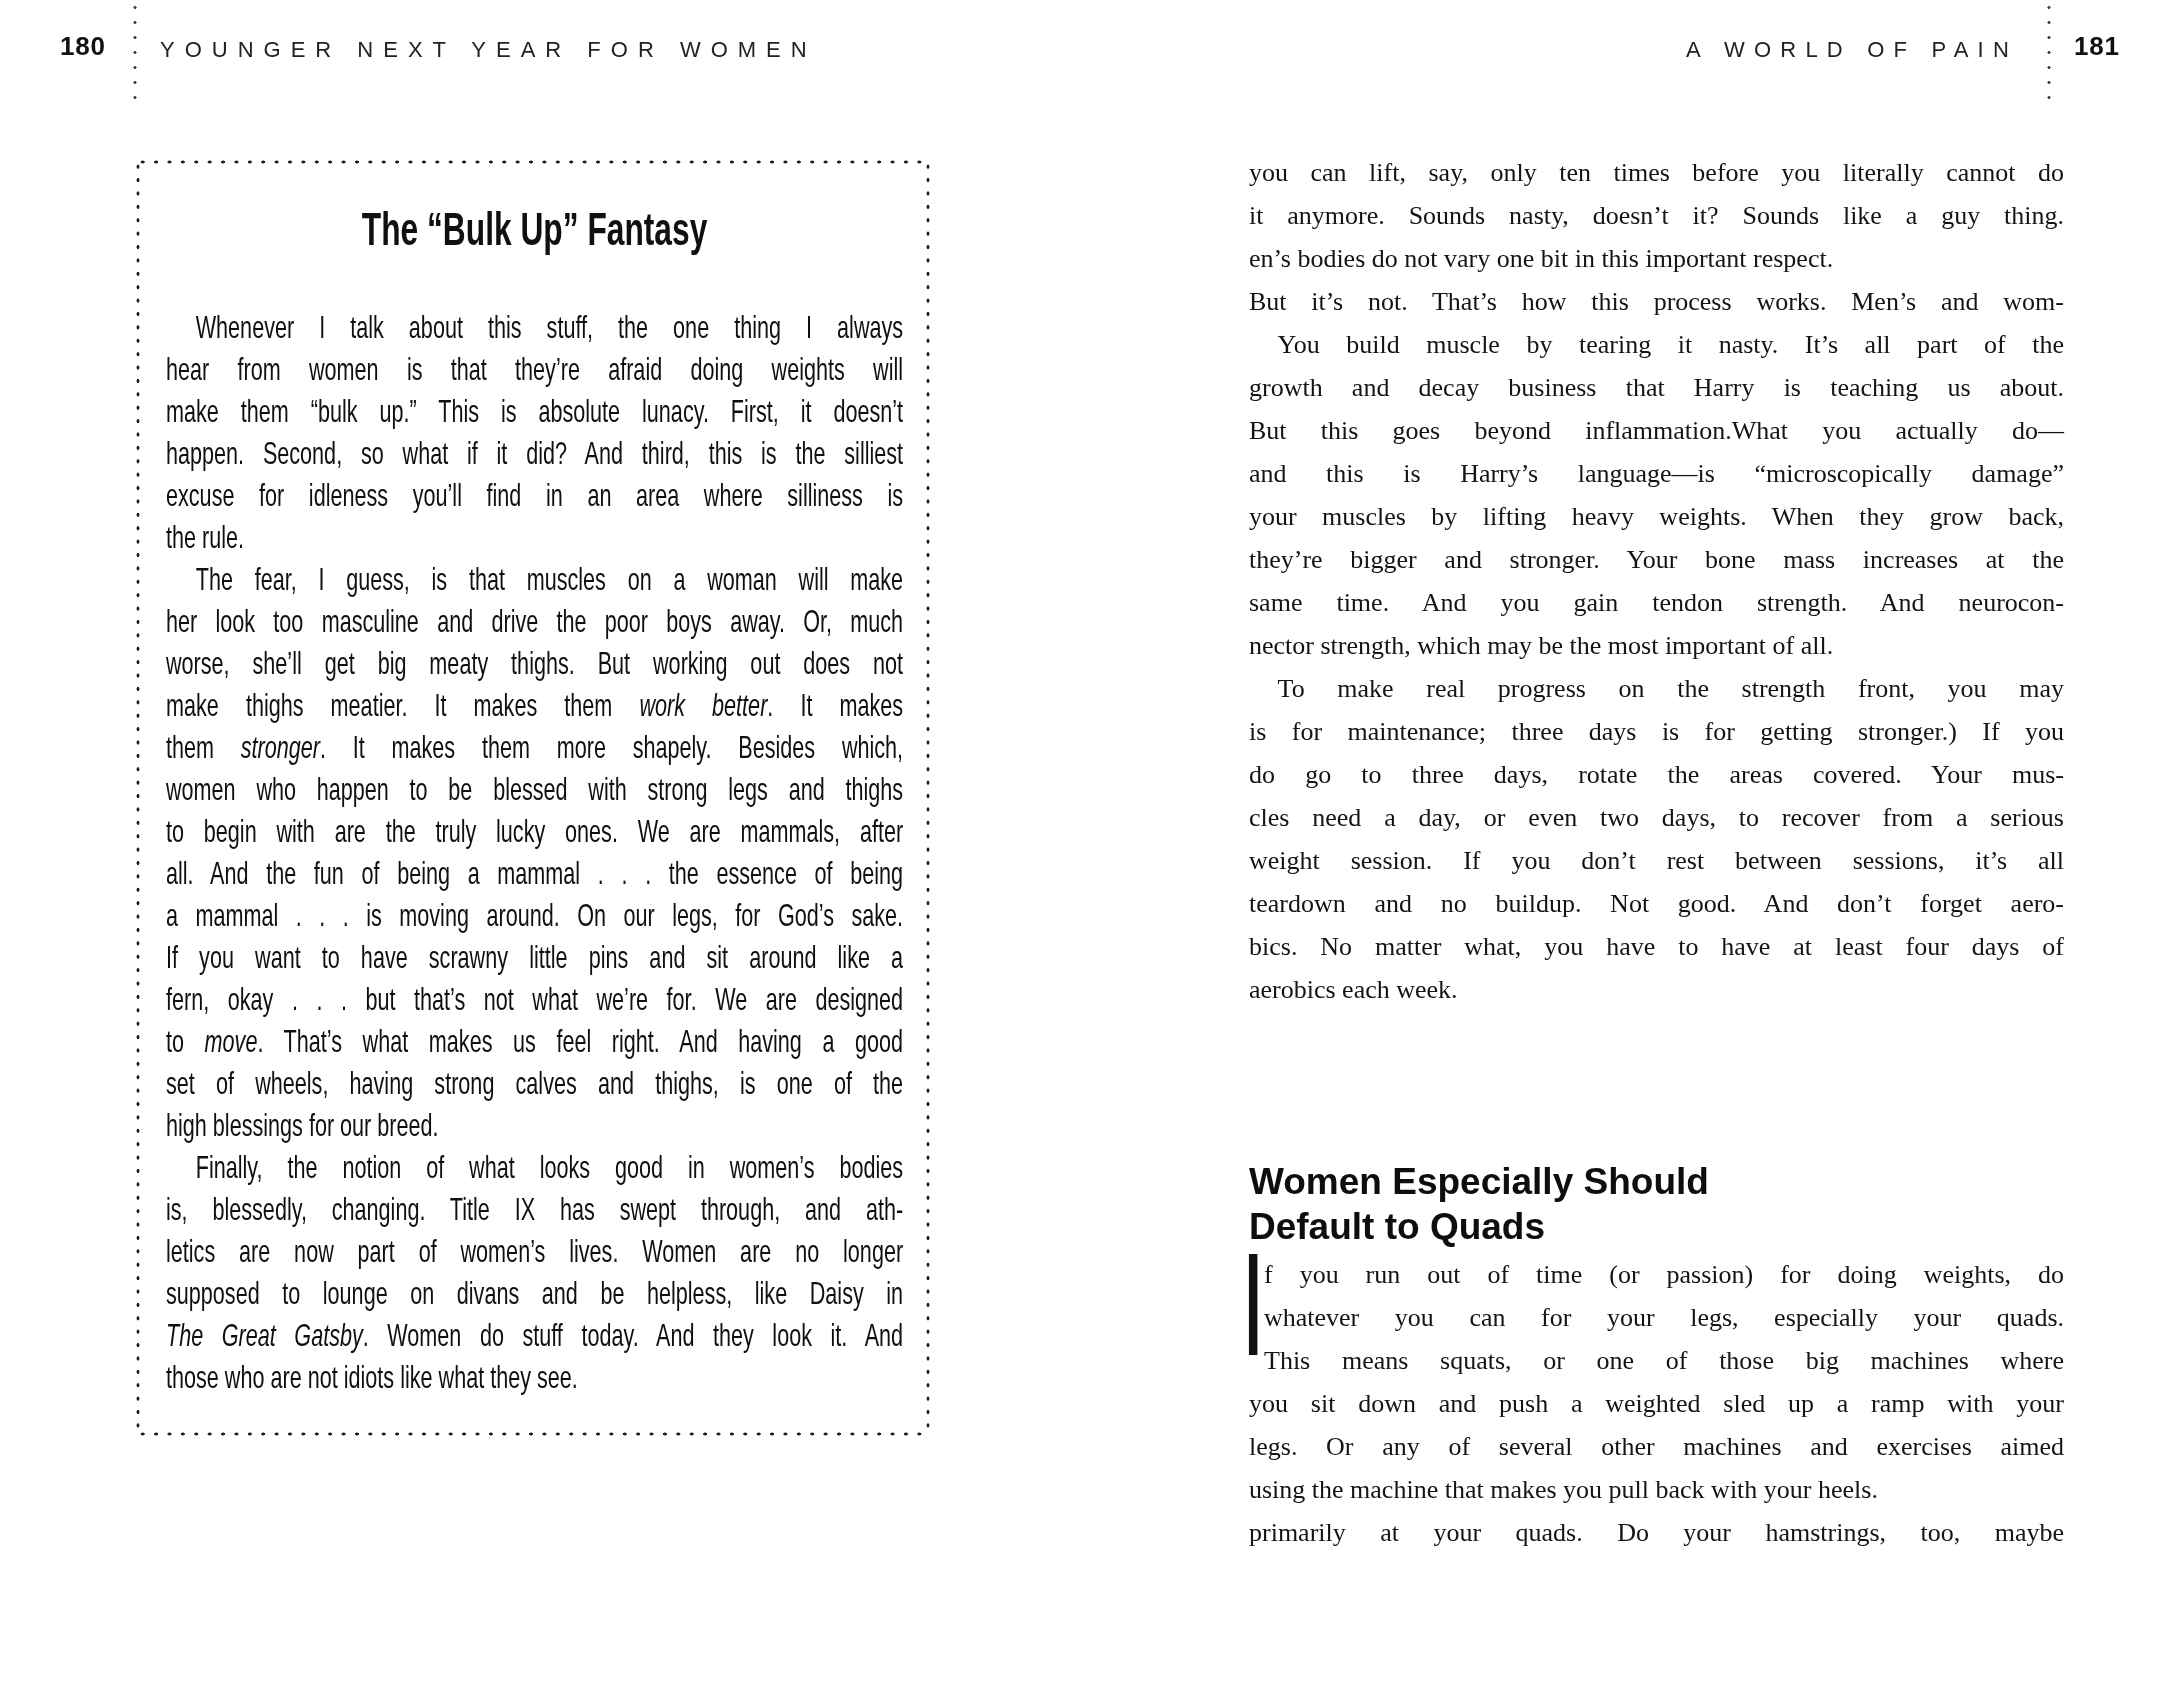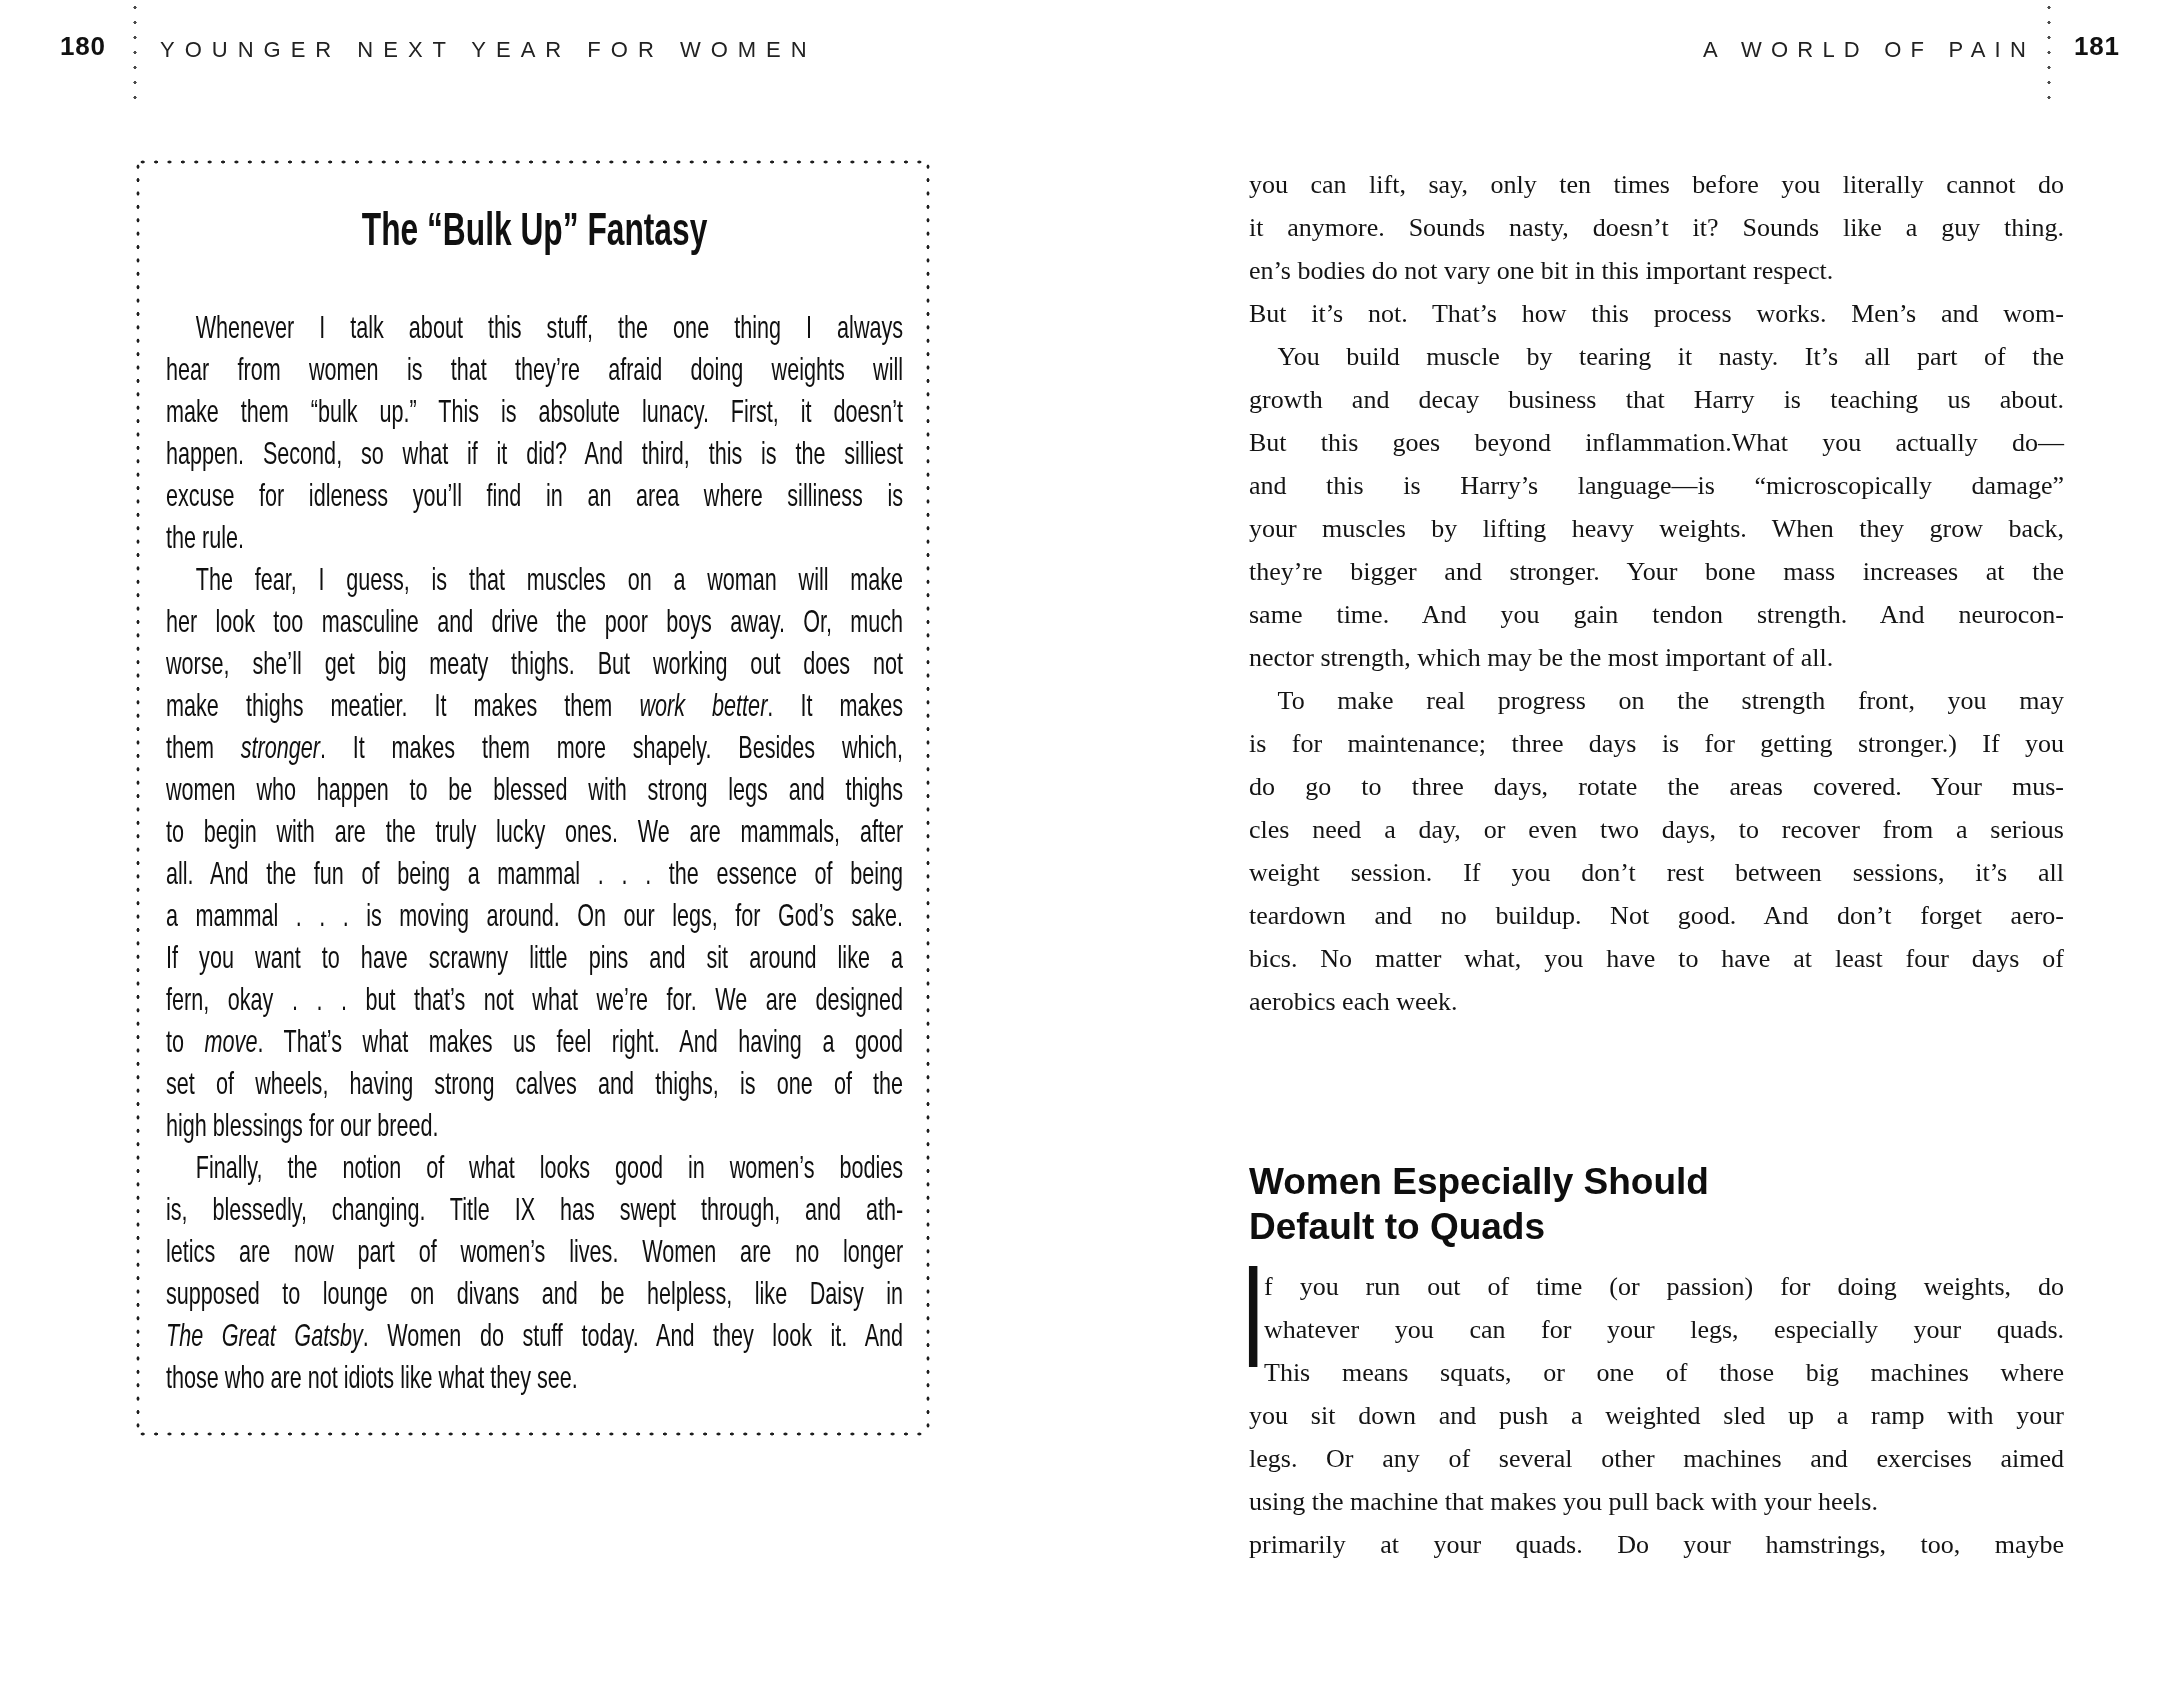--- a/index.html
+++ b/index.html
@@ -50,21 +50,20 @@
   .box-body { margin-top:52px; font-size:32px; line-height:42px; color:#101010; }
   .box-body .para.indent .line:first-child { padding-left:44px; }
   
   .para { margin:0; }
   .line { text-align:justify; text-align-last:justify; }
   .line.last { text-align:left; text-align-last:left; }
   
   .serif {
     font-family:"Liberation Serif", serif; font-size:26px; line-height:43px;
     color:#141414;
-    margin-top:12px;
   }
   .rp-block1 { position:absolute; left:1249px; top:151px; width:815px; }
   .serif .para.indent .line:first-child { padding-left:28.6px; }
   .section-heading {
     position:absolute; left:1249px; top:1159px; font-weight:bold;
     font-size:37px; line-height:45px; color:#0e0e0e;
   }
   .dropcap-para { position:absolute; left:1249px; top:1253px; width:815px; }
   .dropcap {
     position:absolute; left:-4.2px; top:-22px; display:block;
@@ -76,21 +75,21 @@
 </style>
 </head>
 <body>
 
 <div class="spread">
 
   <div class="pagenum" style="left:60px;">180</div>
   <div class="vdots" style="left:133px;"></div>
   <div class="running-head" style="left:160px;">YOUNGER NEXT YEAR FOR WOMEN</div>
 
-  <div class="running-head rh-right" style="right:148px;">A WORLD OF PAIN</div>
+  <div class="running-head rh-right" style="right:165px;">A WORLD OF PAIN</div>
   <div class="vdots" style="left:2047px;"></div>
   <div class="pagenum" style="left:2074px;">181</div>
 
   <div class="sidebar">
     <div class="edge h top"></div>
     <div class="edge h bottom"></div>
     <div class="edge v left"></div>
     <div class="edge v right"></div>
     <div class="box-inner">
       <div class="box-title">The “Bulk Up” Fantasy</div>

